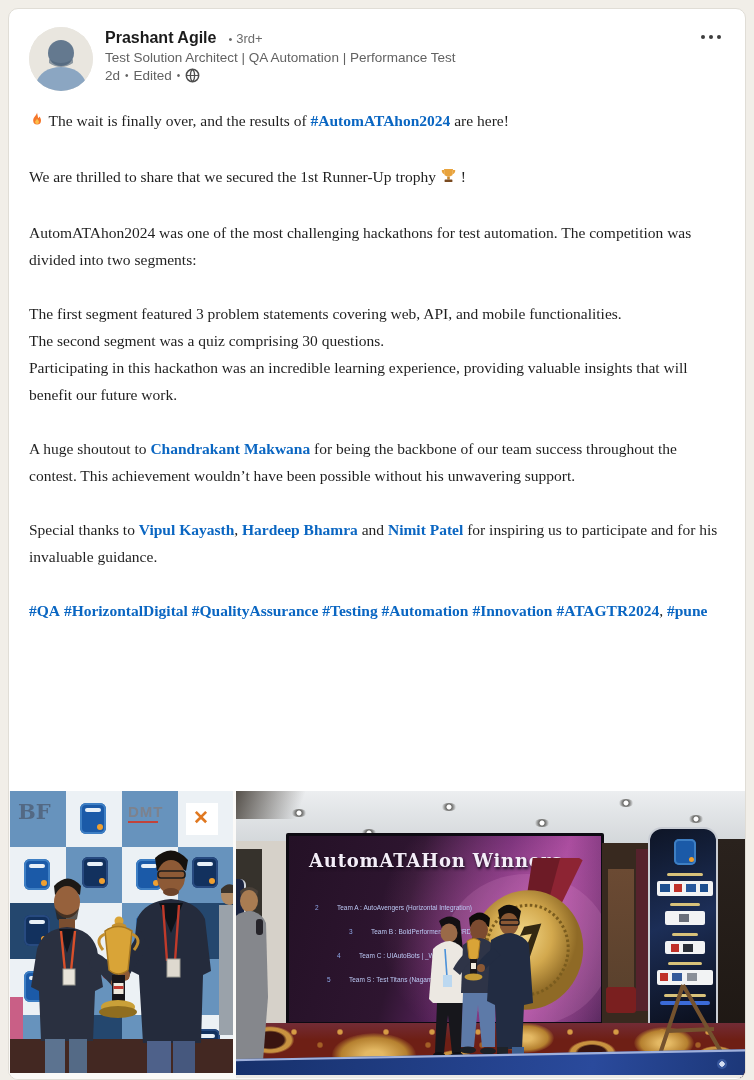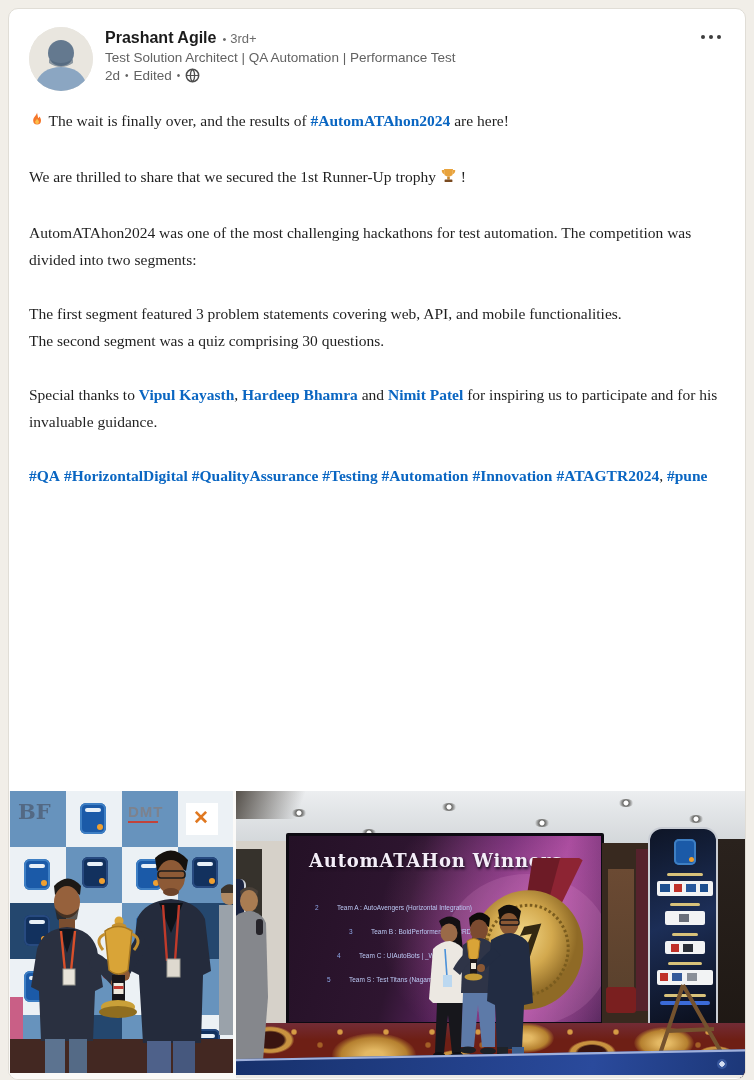--- a/index.html
+++ b/index.html
@@ -10,21 +10,21 @@
     position:absolute; left:8px; top:8px; width:738px; height:1072px;
     background:#ffffff; border:1px solid #e0ddd6; border-radius:10px;
     overflow:hidden;
   }
 
   
   .post-header { position:relative; padding:18px 16px 0 20px; display:flex; }
   .avatar { width:64px; height:64px; border-radius:50%; overflow:hidden; flex:0 0 64px; background:#e9e6df; }
   .header-text { margin-left:12px; padding-top:2px; }
   .name-row { font-size:16px; color:#1b1b1b; font-weight:bold; }
-  .degree { font-size:13px; color:#6b6b6b; font-weight:normal; margin-left:6px; }
+  .degree { font-size:13px; color:#6b6b6b; font-weight:normal; margin-left:12px; }
   .degree .sep { margin-right:4px; font-size:11px; }
   .headline { font-size:13.5px; color:#626262; margin-top:3px; white-space:nowrap; }
   .meta { font-size:13.5px; color:#626262; margin-top:3px; display:flex; align-items:center; gap:5px; }
   .meta .dot { font-size:10px; }
   .overflow-btn { position:absolute; right:18px; top:20px; background:none; border:none; cursor:pointer; display:flex; gap:4px; padding:6px; }
   .overflow-btn i { width:4px; height:4px; border-radius:50%; background:#3d3d3d; display:block; }
 
   
   .post-body { padding:16px 17px 0 20px; font-size:15.5px; line-height:27px; color:#1f1f1f;font-family:Liberation Serif, serif; }
   .pp { margin:0 0 27px 0; }
@@ -179,21 +179,22 @@
             <path d="M8 1C8.4 4 4.2 5.6 4.2 9.6a3.9 3.9 0 0 0 7.8 0c0-2-.9-3-1.5-4.1-.5 1.6-1.6 1.9-1.6.4C8.9 4.3 8 2.6 8 1z" fill="#f5762b"></path>
             <path d="M8 7.2c.1 1.6-1.9 2.2-1.9 3.9a1.95 1.95 0 0 0 3.9 0C10 9.3 8.2 8.7 8 7.2z" fill="#fcbf4a"></path>
           </svg></span><span> The wait is finally over, and the results of </span><span class="plink">#AutomATAhon2024</span><span> are here!</span></p>
     <p class="pp"><span>We are thrilled to share that we secured the 1st Runner-Up trophy </span><span class="inline-icon"><svg width="17" height="17" viewBox="0 0 17 17">
             <path d="M4 2h9l-.6 6.2Q8.5 11 4.6 8.2Z" fill="#e8a33d"></path>
             <path d="M4 3H1.8q-.4 3.4 3 4.4zM13 3h2.2q.4 3.4-3 4.4z" fill="#e8a33d"></path>
             <rect x="7.2" y="9.5" width="2.6" height="3" fill="#c9882c"></rect>
             <rect x="4.6" y="12.5" width="7.8" height="2.6" rx="0.6" fill="#7a4a20"></rect>
           </svg></span><span> !</span></p>
     <p class="pp"><span>AutomATAhon2024 was one of the most challenging hackathons for test automation. The competition was divided into two segments:</span></p>
-    <p class="pp"><span>The first segment featured 3 problem statements covering web, API, and mobile functionalities.</span><br><span>The second segment was a quiz comprising 30 questions.</span><br></p>
+    <p class="pp"><span>The first segment featured 3 problem statements covering web, API, and mobile functionalities.</span><br><span>The second segment was a quiz comprising 30 questions.</span><br><span>Participating in this hackathon was an incredible learning experience, providing valuable insights that will benefit our future work.</span></p>
+    <p class="pp"><span>A huge shoutout to </span><span class="plink">Chandrakant Makwana</span><span> for being the backbone of our team success throughout the contest. This achievement wouldn’t have been possible without his unwavering support.</span></p>
     <p class="pp"><span>Special thanks to </span><span class="plink">Vipul Kayasth</span><span>, </span><span class="plink">Hardeep Bhamra</span><span> and </span><span class="plink">Nimit Patel</span><span> for inspiring us to participate and for his invaluable guidance.</span></p>
     <p class="pp"><span class="plink">#QA</span><span> </span><span class="plink">#HorizontalDigital</span><span> </span><span class="plink">#QualityAssurance</span><span> </span><span class="plink">#Testing</span><span> </span><span class="plink">#Automation</span><span> </span><span class="plink">#Innovation</span><span> </span><span class="plink">#ATAGTR2024</span><span>, </span><span class="plink">#pune</span></p>
   </div>
 
   <div class="collage">
 
     <div class="ph-left">
       <div class="checker"></div>
       <div class="sq navy" style="left:0;top:112px"></div>
       <div class="sq navy" style="left:168px;top:112px"></div>

